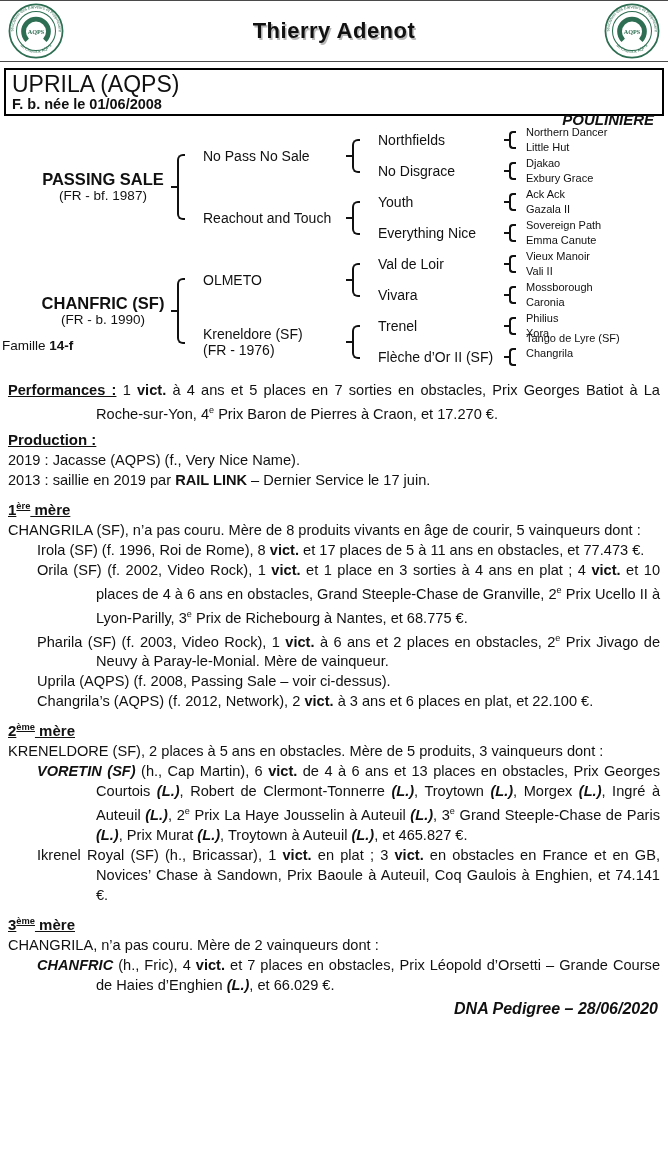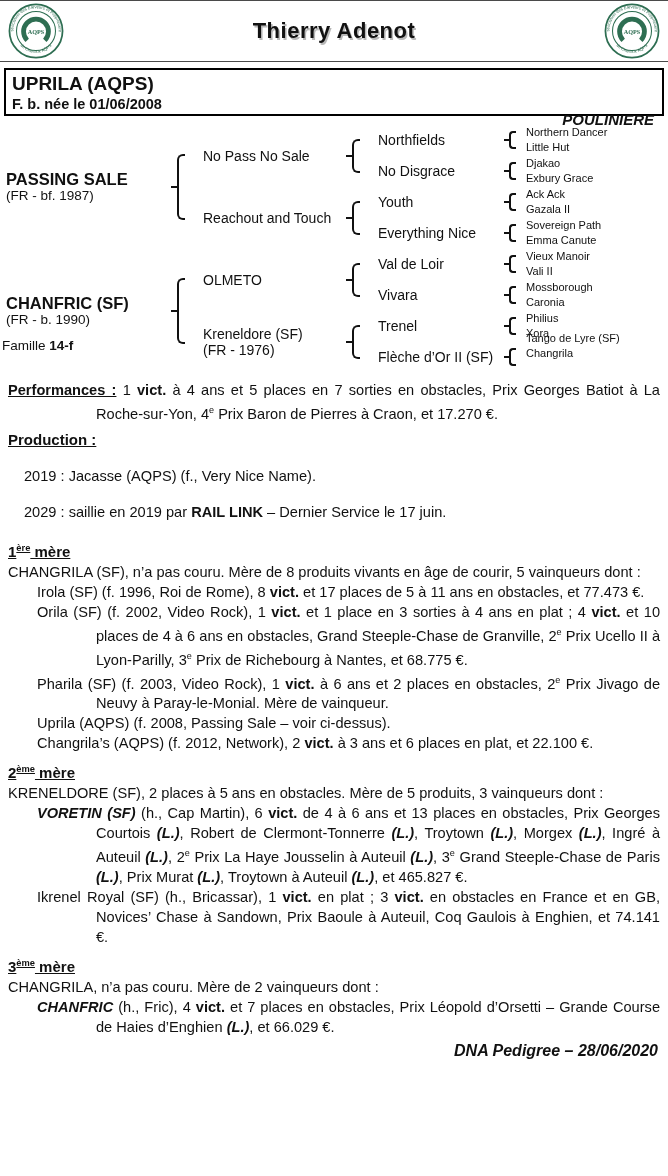--- a/index.html
+++ b/index.html
@@ -16,27 +16,27 @@
     flex:1;text-align:center;font-size:22px;font-weight:bold;letter-spacing:.5px;
     text-shadow:1.5px 1.5px 0 #b9b9b9;
   }
   .logo{width:56px;height:56px;flex:0 0 auto;}
   .logo svg{width:56px;height:56px;display:block;}
   
   .subject{
     margin:6px 4px 0 4px;border:2px solid #000;box-sizing:border-box;
     padding:2px 8px 4px 6px;display:flex;justify-content:space-between;height:48px;
   }
-  .subj-name{font-size:19px;font-weight:bold;line-height:24px;}
+  .subj-name{font-size:23px;font-weight:normal;line-height:24px;}
   .subj-birth{font-size:14.5px;font-weight:bold;line-height:17px;}
   .subj-status{font-size:15px;font-weight:bold;font-style:italic;padding-top:3px;margin-top:36px;}
   
   .ped{position:relative;height:262px;font-size:14px;}
   .ped .node{position:absolute;transform:translateY(-50%);white-space:nowrap;}
-  .g1{left:6px;width:170px;}
+  .g1{left:18px;width:170px;text-align:center;}
   .g1 .nm{font-weight:bold;font-size:16.5px;line-height:18px;}
   .g1 .dt{font-size:13.5px;line-height:15px;}
   .g2{left:203px;line-height:16px;}
   .g3{left:378px;}
   .g4{left:526px;font-size:11px;line-height:15px;}
   .fam{position:absolute;left:2px;width:170px;text-align:left;top:229px;
        transform:translateY(-50%);font-size:13.5px;}
   .brk{
     position:absolute;box-sizing:border-box;width:8px;
     border:2px solid #111;border-right:none;border-radius:6px 0 0 6px;
@@ -44,21 +44,21 @@
   .brk::before{
     content:"";position:absolute;left:-8px;top:50%;width:6px;height:2px;
     background:#111;transform:translateY(-50%);
   }
   .brk.xs{width:7px;border-radius:4px 0 0 4px;}
   .brk.xs::before{left:-7px;width:5px;}
   
   .txt{padding:0 8px;font-size:14.6px;line-height:20px;text-align:justify;}
   .para{margin:0;padding-left:88px;text-indent:-88px;}
   .child{margin:0;padding-left:88px;text-indent:-59px;}
-  .plain{margin:16px;text-align:left;}
+  .plain{margin:0;text-align:left;}
   .hd{margin:6px 0 0 0;font-size:15px;text-align:left;}
   .mt2{margin-top:2px;}
   .b{font-weight:bold;}
   .i{font-style:italic;}
   .u{text-decoration:underline;}
   .sup{font-size:.62em;vertical-align:super;}
   .foot{text-align:right;padding:5px 10px 0 0;font-size:16px;}
 </style>
 </head>
 <body>
@@ -189,21 +189,21 @@
       <div>Tango de Lyre (SF)</div>
       <div>Changrila</div>
     </div>
   </div>
 
   <div class="txt">
     <p class="para mt2"><span class="b u">Performances :</span><span> 1 </span><span class="b">vict.</span><span> à 4 ans et 5 places en 7 sorties en obstacles, Prix Georges Batiot à La Roche-sur-Yon, 4</span><span class="sup">e</span><span> Prix Baron de Pierres à Craon, et 17.270 €.</span></p>
 
     <p class="hd"><span class="b u">Production :</span></p>
     <p class="plain"><span>2019 : Jacasse (AQPS) (f., Very Nice Name).</span></p>
-    <p class="plain"><span>2029 : saillie en 2019 par </span><span class="b">RAIL LINK</span><span> – Dernier Service le 17 juin.</span></p>
+    <p class="plain"><span>2013 : saillie en 2019 par </span><span class="b">RAIL LINK</span><span> – Dernier Service le 17 juin.</span></p>
 
     <p class="hd"><span class="b u">1</span><span class="b u sup">ère</span><span class="b u"> mère</span></p>
     <p class="para"><span>CHANGRILA (SF), n’a pas couru. Mère de 8 produits vivants en âge de courir, 5 vainqueurs dont :</span></p>
     <p class="child"><span>Irola (SF) (f. 1996, Roi de Rome), 8 </span><span class="b">vict.</span><span> et 17 places de 5 à 11 ans en obstacles, et 77.473 €.</span></p>
     <p class="child"><span>Orila (SF) (f. 2002, Video Rock), 1 </span><span class="b">vict.</span><span> et 1 place en 3 sorties à 4 ans en plat ; 4 </span><span class="b">vict.</span><span> et 10 places de 4 à 6 ans en obstacles, Grand Steeple-Chase de Granville, 2</span><span class="sup">e</span><span> Prix Ucello II à Lyon-Parilly, 3</span><span class="sup">e</span><span> Prix de Richebourg à Nantes, et 68.775 €.</span></p>
     <p class="child"><span>Pharila (SF) (f. 2003, Video Rock), 1 </span><span class="b">vict.</span><span> à 6 ans et 2 places en obstacles, 2</span><span class="sup">e</span><span> Prix Jivago de Neuvy à Paray-le-Monial. Mère de vainqueur.</span></p>
     <p class="child"><span>Uprila (AQPS) (f. 2008, Passing Sale – voir ci-dessus).</span></p>
     <p class="child"><span>Changrila’s (AQPS) (f. 2012, Network), 2 </span><span class="b">vict.</span><span> à 3 ans et 6 places en plat, et 22.100 €.</span></p>
 
     <p class="hd"><span class="b u">2</span><span class="b u sup">ème</span><span class="b u"> mère</span></p>

